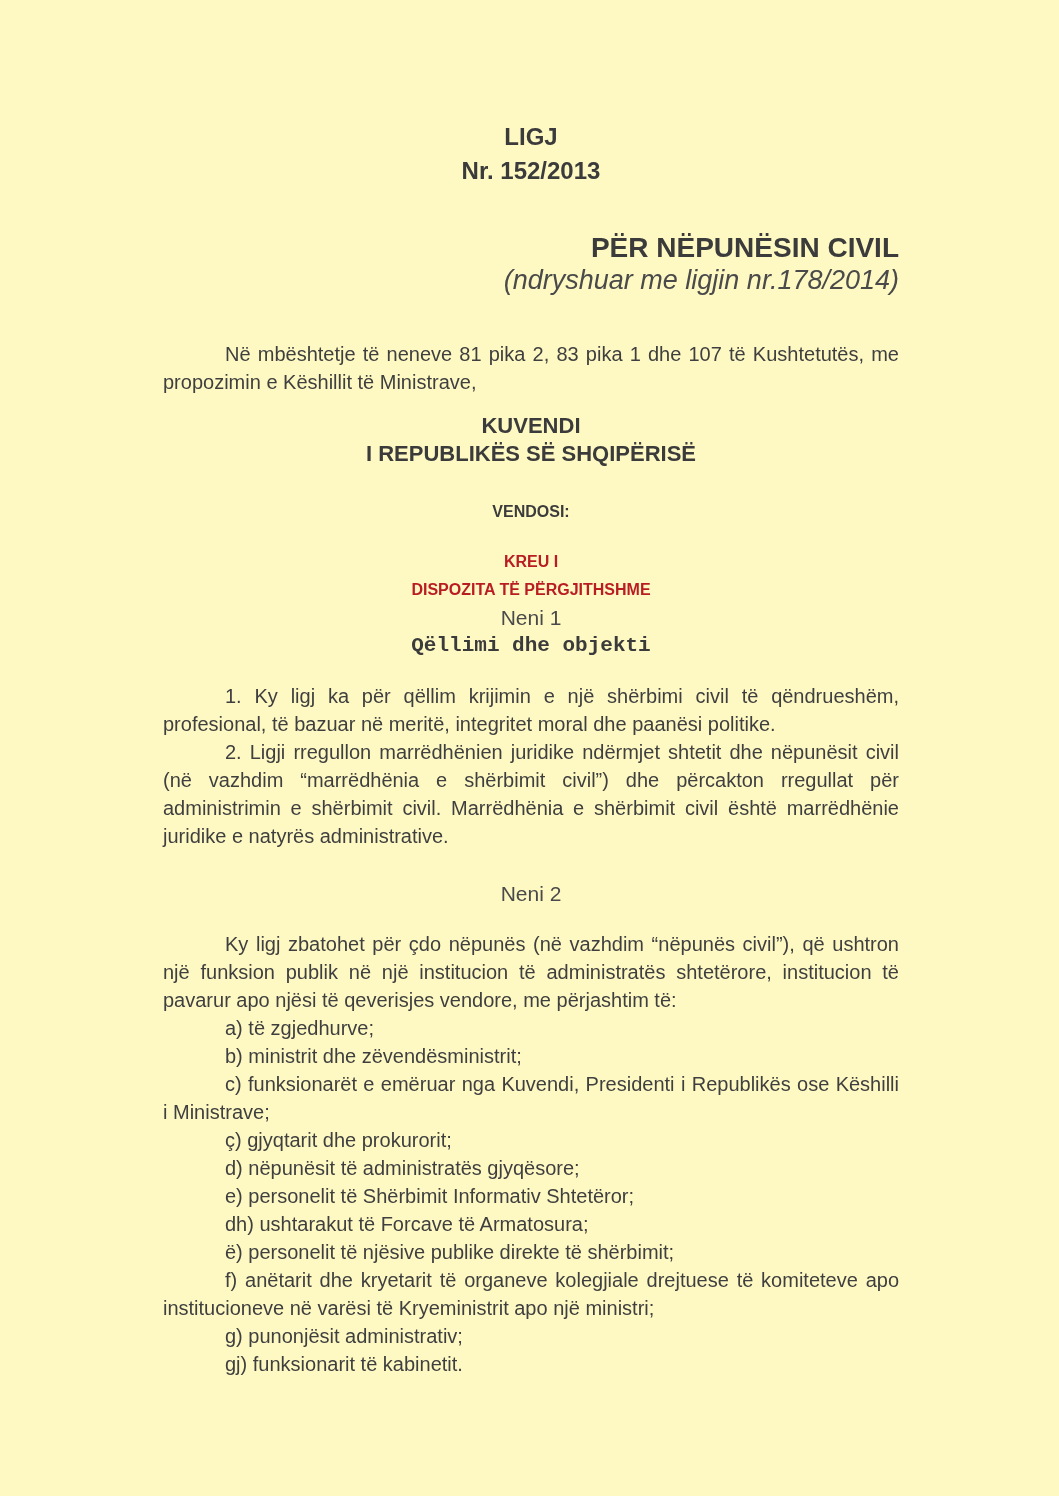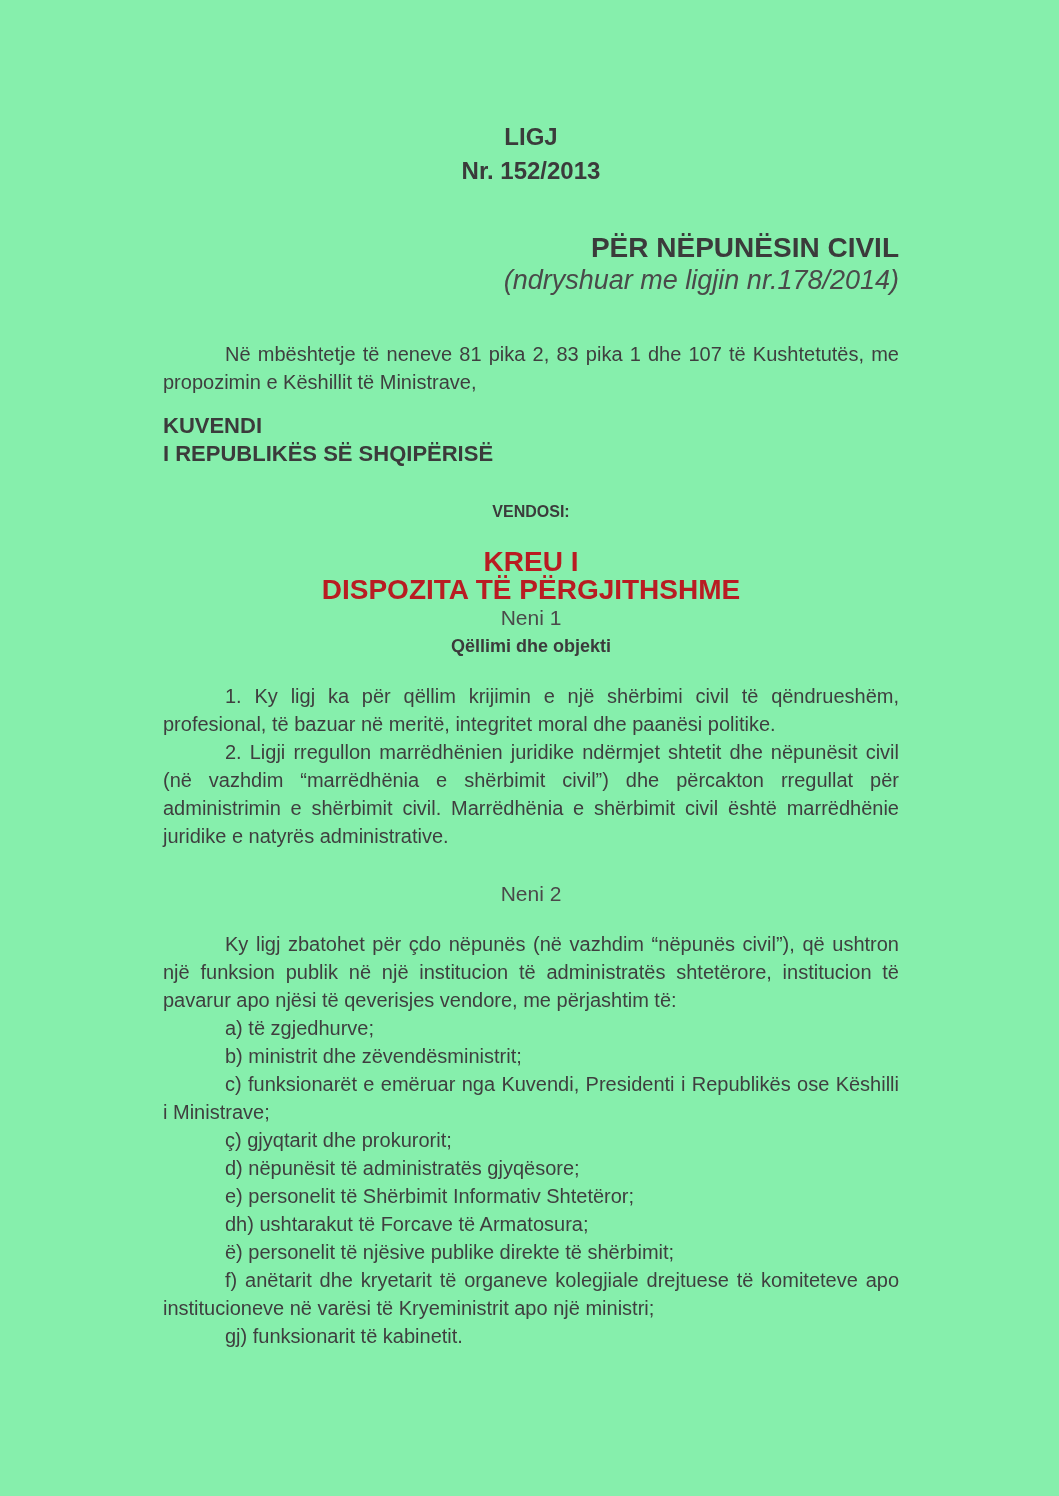--- a/index.html
+++ b/index.html
@@ -12,21 +12,21 @@
     height: 1496px;
     font-family: "Liberation Sans", sans-serif;
     color: #3f3f3f;
     overflow: hidden;
   }
   .page {
     box-sizing: border-box;
     width: 1059px;
     height: 1496px;
     padding: 120px 160px 40px 163px;
-    background: #86efac;
+    background: #fef9c3;
   }
 
   .law-number-block {
     font-size: 24px;
     font-weight: bold;
     line-height: 34px;
     text-align: center;
     color: #3b3b3b;
   }
   .subject-block { margin-top: 44px; text-align: right; }
@@ -51,51 +51,52 @@
     text-indent: 62px;
     color: #3f3f3f;
   }
   .preamble { margin-top: 44px; }
 
   .assembly-block {
     margin-top: 16px;
     font-size: 22px;
     font-weight: bold;
     line-height: 28px;
-    text-align: left;
+    text-align: center;
     color: #3b3b3b;
   }
   .decision-block {
     margin-top: 30px;
     font-size: 16px;
     font-weight: bold;
     line-height: 28px;
     text-align: center;
     color: #3b3b3b;
   }
   .chapter-block {
     margin-top: 22px;
-    font-size: 28px;
+    font-size: 16px;
     font-weight: bold;
     line-height: 28px;
     text-align: center;
   }
 
   .article-head { text-align: center; }
   .article-number {
     font-size: 21px;
     font-weight: normal;
     line-height: 28px;
     color: #4a4a4a;
   }
   .article-title {
-    font-size: 18px;
+    font-size: 21px;
     font-weight: bold;
     line-height: 28px;
     color: #3b3b3b;
+    font-family: Liberation Mono, monospace;
   }
   .article-body { margin-top: 22px; }
   .list-item { text-align: justify; }
 </style>
 </head>
 <body>
 
 <div class="page">
 
   <div class="law-number-block">
@@ -140,16 +141,17 @@
     <p class="body-par">Ky ligj zbatohet për çdo nëpunës (në vazhdim “nëpunës civil”), që ushtron një funksion publik në një institucion të administratës shtetërore, institucion të pavarur apo njësi të qeverisjes vendore, me përjashtim të:</p>
     <p class="body-par list-item">a) të zgjedhurve;</p>
     <p class="body-par list-item">b) ministrit dhe zëvendësministrit;</p>
     <p class="body-par list-item">c) funksionarët e emëruar nga Kuvendi, Presidenti i Republikës ose Këshilli i Ministrave;</p>
     <p class="body-par list-item">ç) gjyqtarit dhe prokurorit;</p>
     <p class="body-par list-item">d) nëpunësit të administratës gjyqësore;</p>
     <p class="body-par list-item">e) personelit të Shërbimit Informativ Shtetëror;</p>
     <p class="body-par list-item">dh) ushtarakut të Forcave të Armatosura;</p>
     <p class="body-par list-item">ë) personelit të njësive publike direkte të shërbimit;</p>
     <p class="body-par list-item">f) anëtarit dhe kryetarit të organeve kolegjiale drejtuese të komiteteve apo institucioneve në varësi të Kryeministrit apo një ministri;</p>
+    <p class="body-par list-item">g) punonjësit administrativ;</p>
     <p class="body-par list-item">gj) funksionarit të kabinetit.</p>
   </div>
 
 </div>
 
 </body></html>

